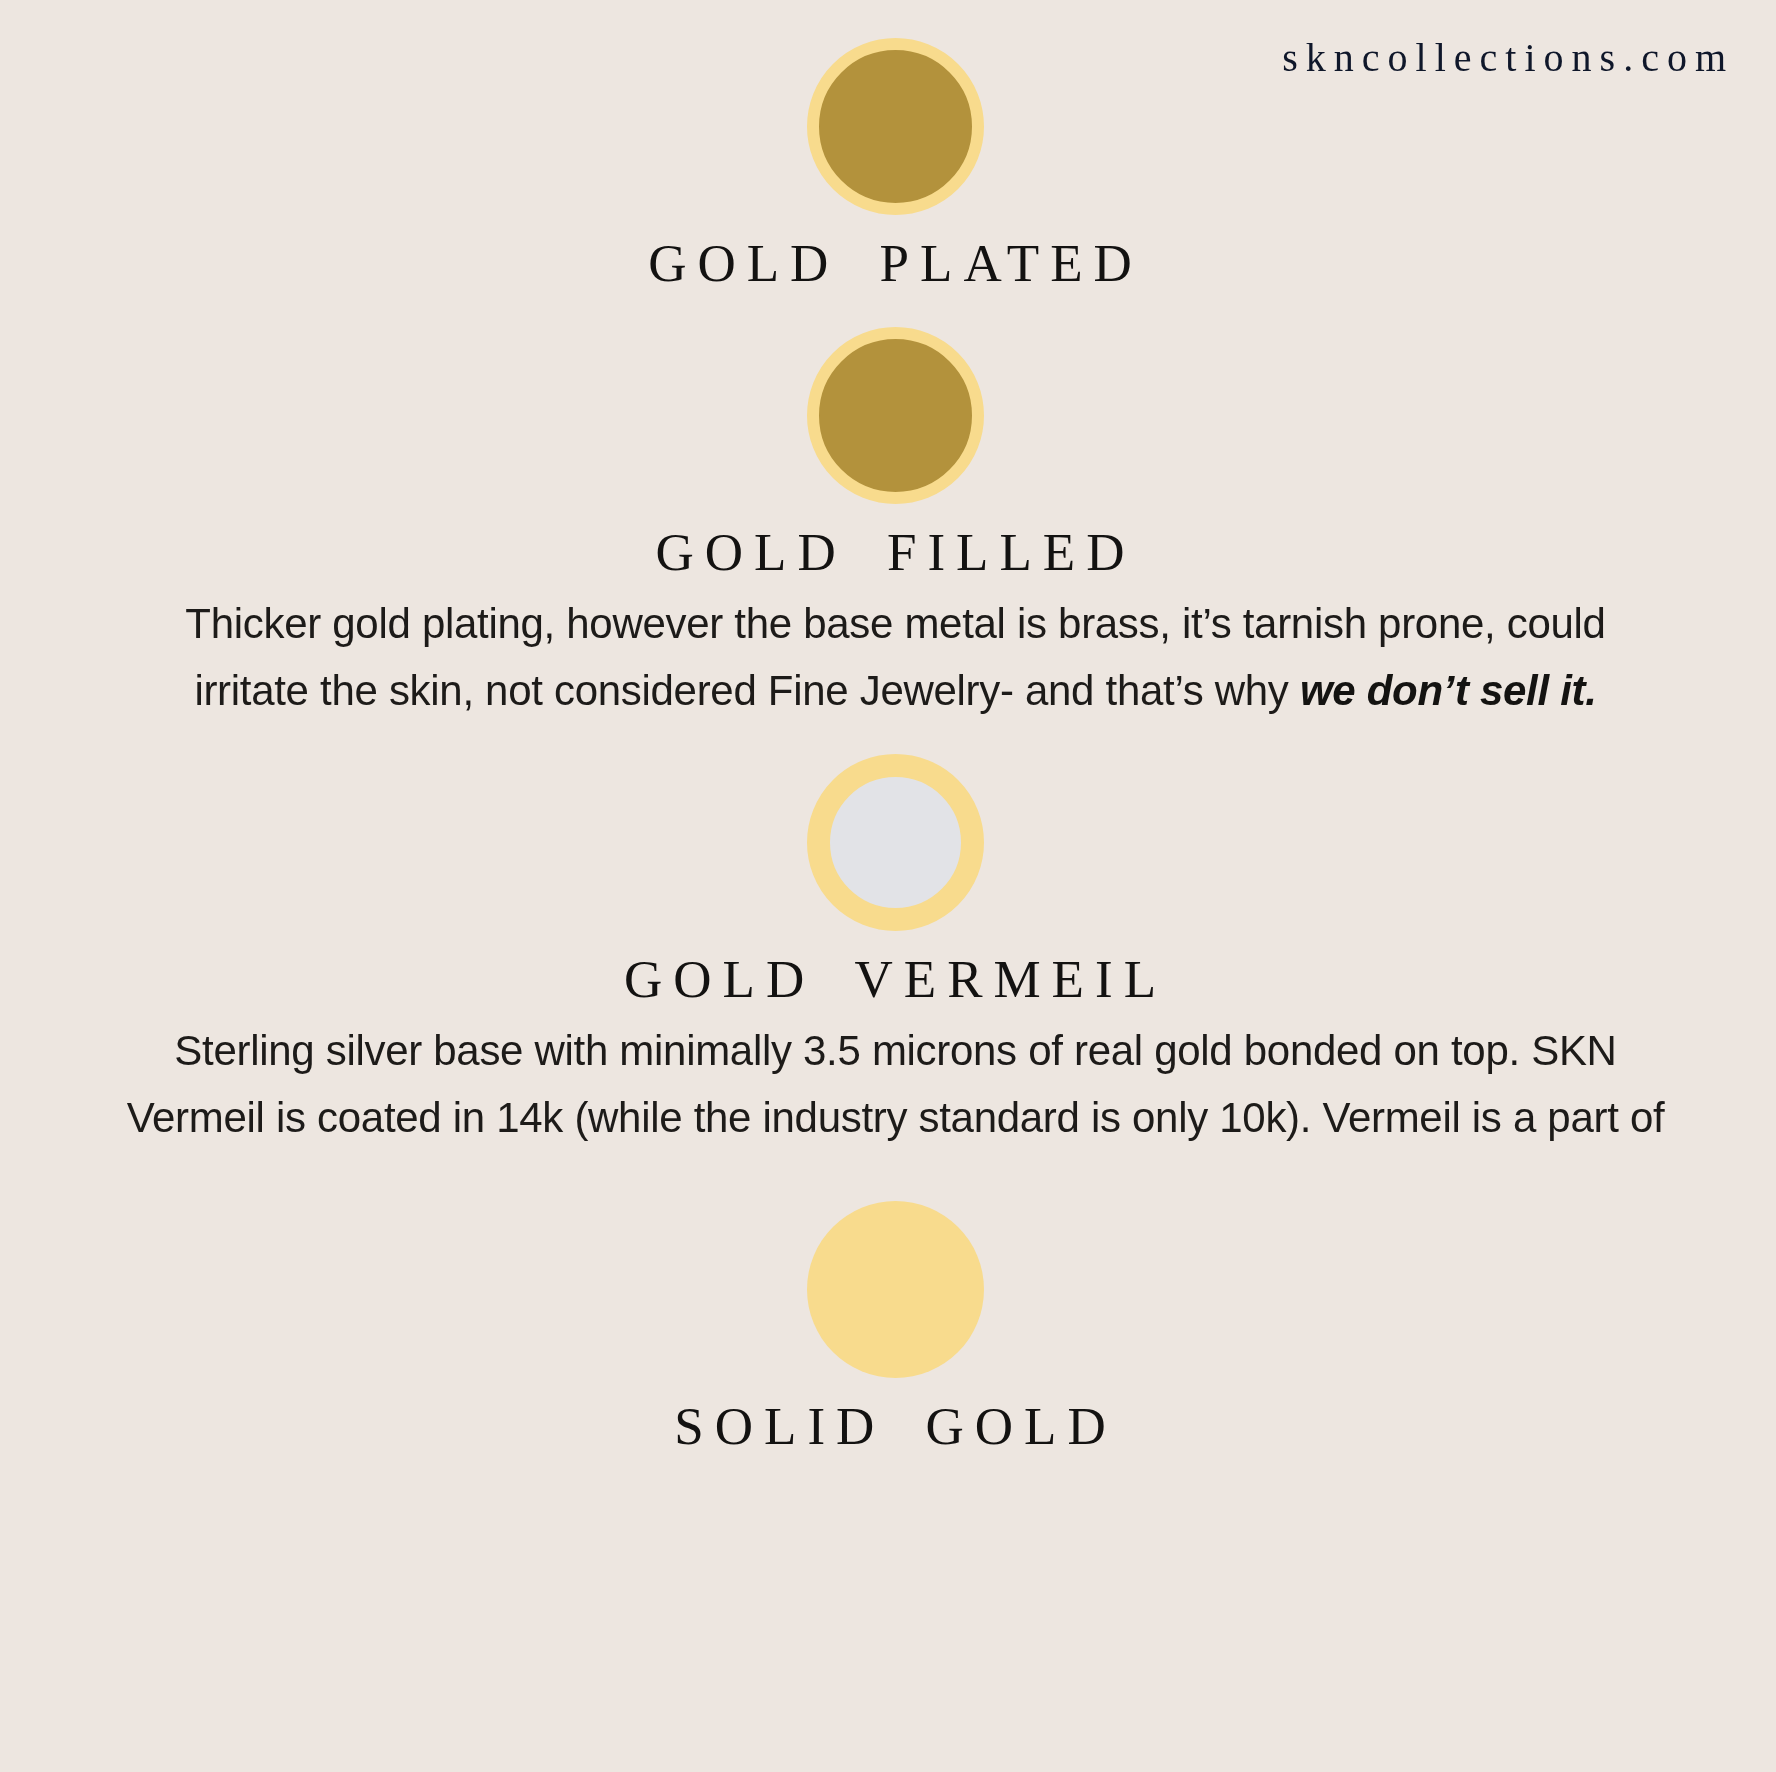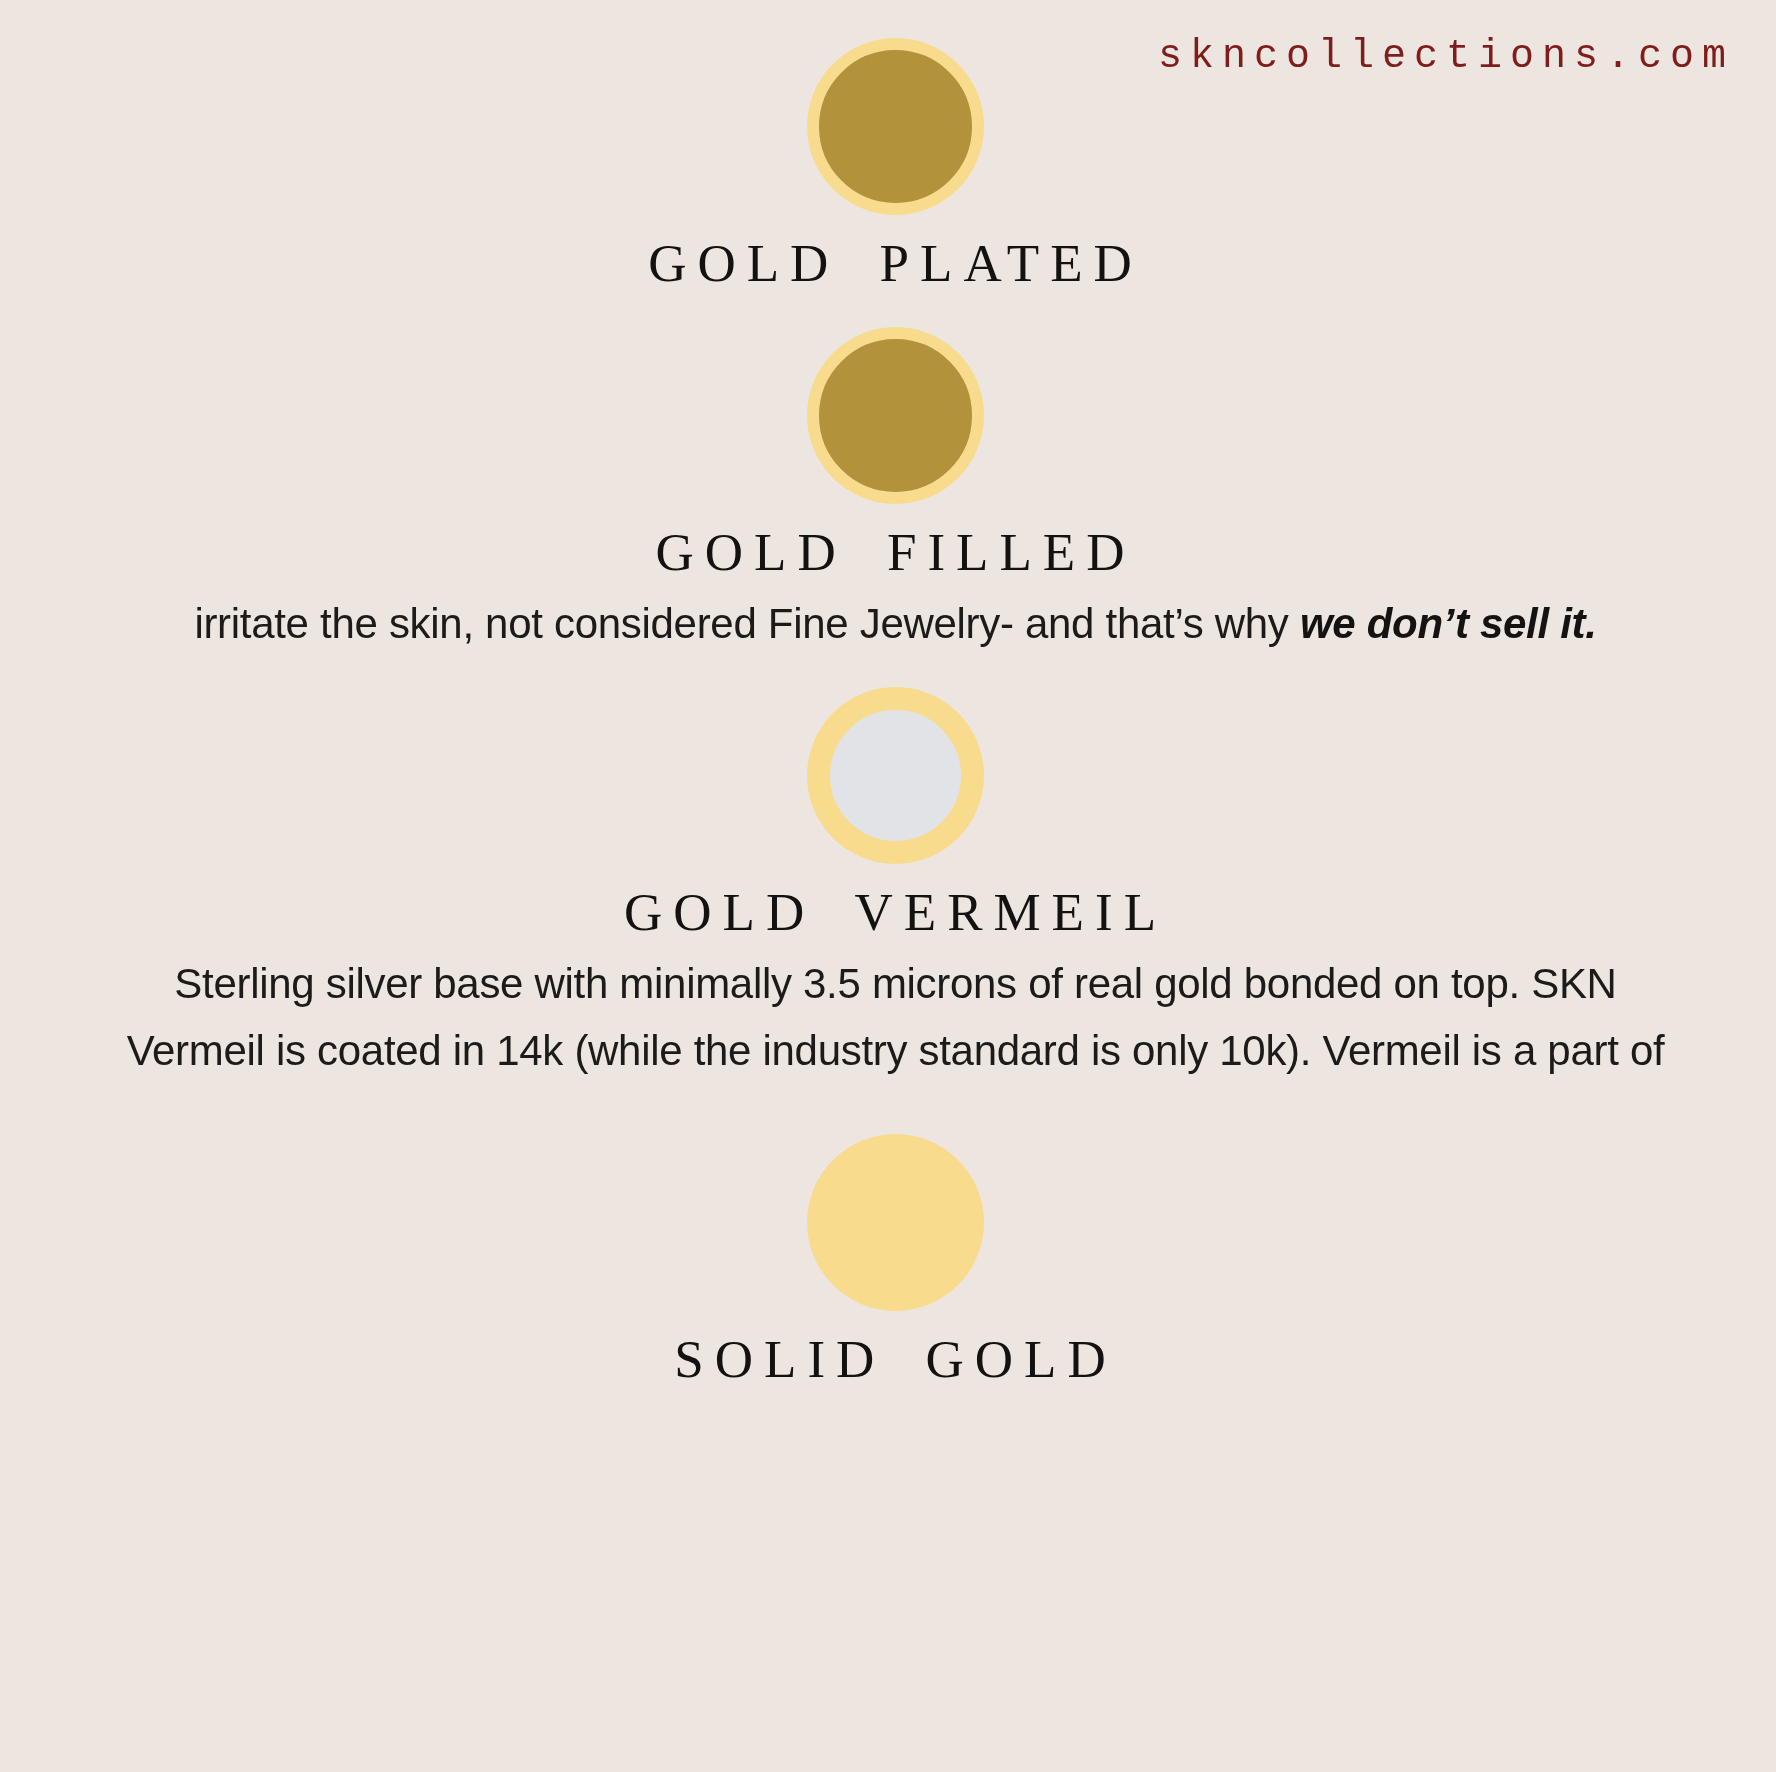--- a/index.html
+++ b/index.html
@@ -16,22 +16,22 @@
     height: 1772px;
     padding-top: 38px;
     position: relative;
   }
   .website {
     position: absolute;
     top: 34px;
     right: 42px;
     font-size: 40px;
     letter-spacing: 8px;
-    color: #7f1d1d;
-    font-family: Liberation Mono, monospace;
+    color: #0f172a;
+    font-family: Liberation Serif, serif;
   }
   .section {
     display: flex;
     flex-direction: column;
     align-items: center;
     text-align: center;
     padding-left: 15px;
   }
   .sec-2 { margin-top: 34px; }
   .sec-3 { margin-top: 30px; }
@@ -80,20 +80,21 @@
 
   <div class="section sec-1">
     <div class="circle ring-thin"></div>
     <div class="title">GOLD PLATED</div>
   </div>
 
   <div class="section sec-2">
     <div class="circle ring-thin"></div>
     <div class="title">GOLD FILLED</div>
     <div class="desc">
+      <div class="line"><span>Thicker gold plating, however the base metal is brass, it’s tarnish prone, could</span><span class="em"></span></div>
       <div class="line"><span>irritate the skin, not considered Fine Jewelry- and that’s why </span><span class="em">we don’t sell it.</span></div>
     </div>
   </div>
 
   <div class="section sec-3">
     <div class="circle ring-thick"></div>
     <div class="title">GOLD VERMEIL</div>
     <div class="desc">
       <div class="line"><span>Sterling silver base with minimally 3.5 microns of real gold bonded on top. SKN</span><span class="em"></span></div>
       <div class="line"><span>Vermeil is coated in 14k (while the industry standard is only 10k). Vermeil is a part of</span><span class="em"></span></div>

